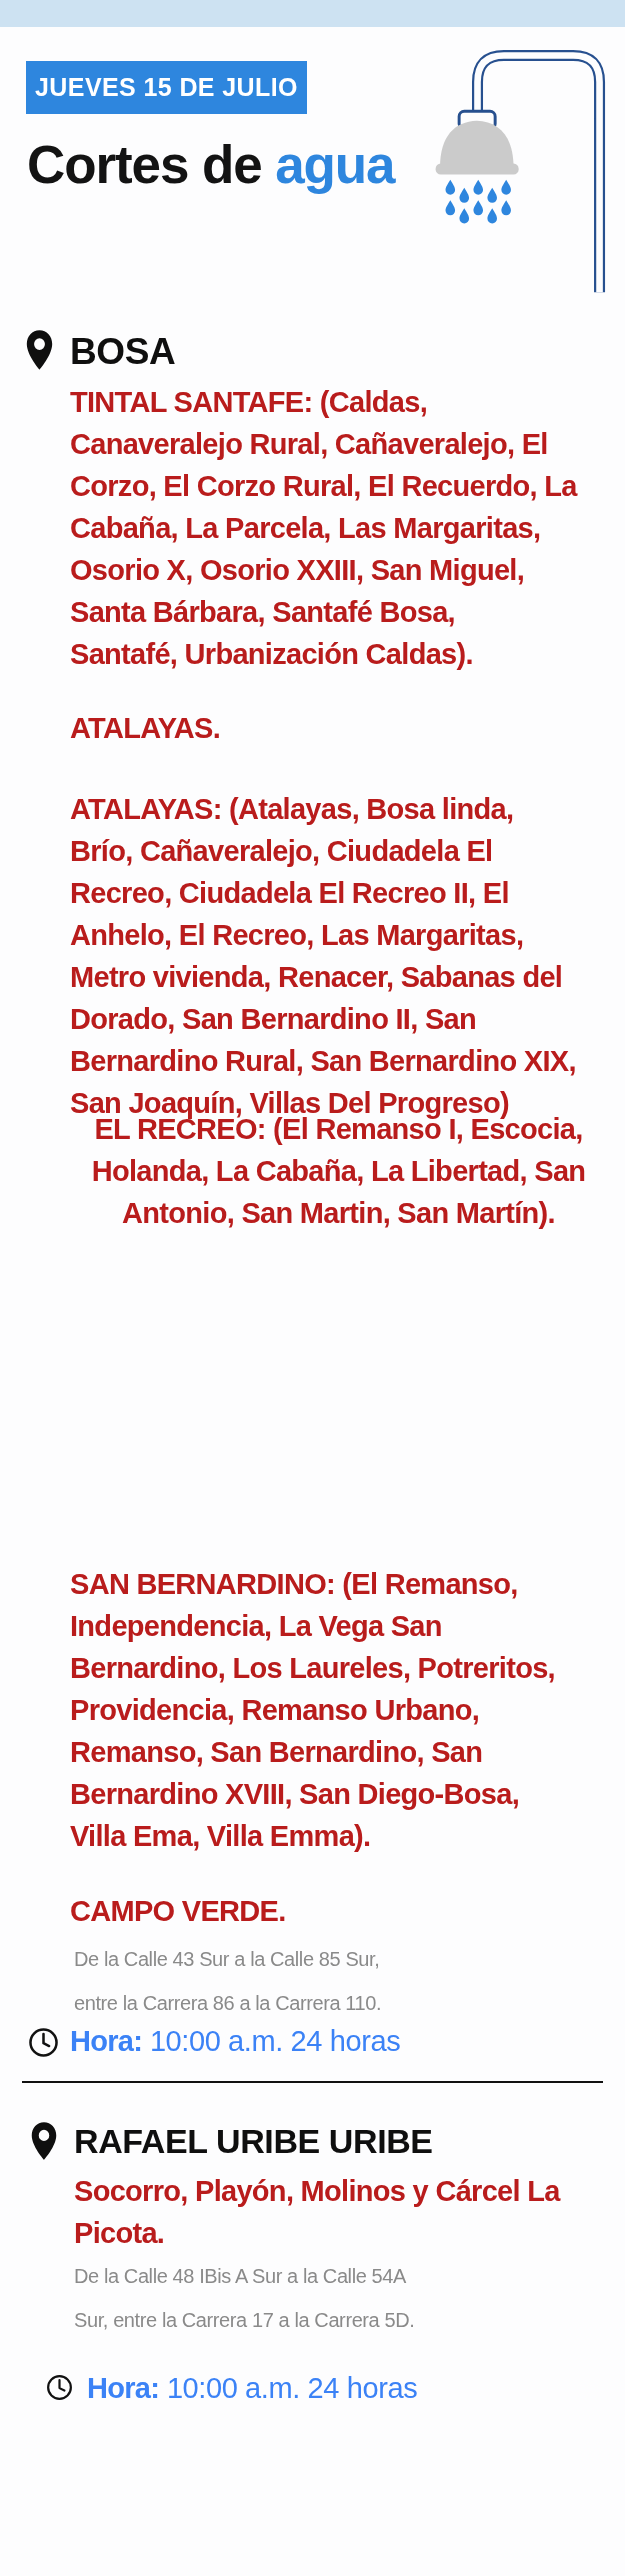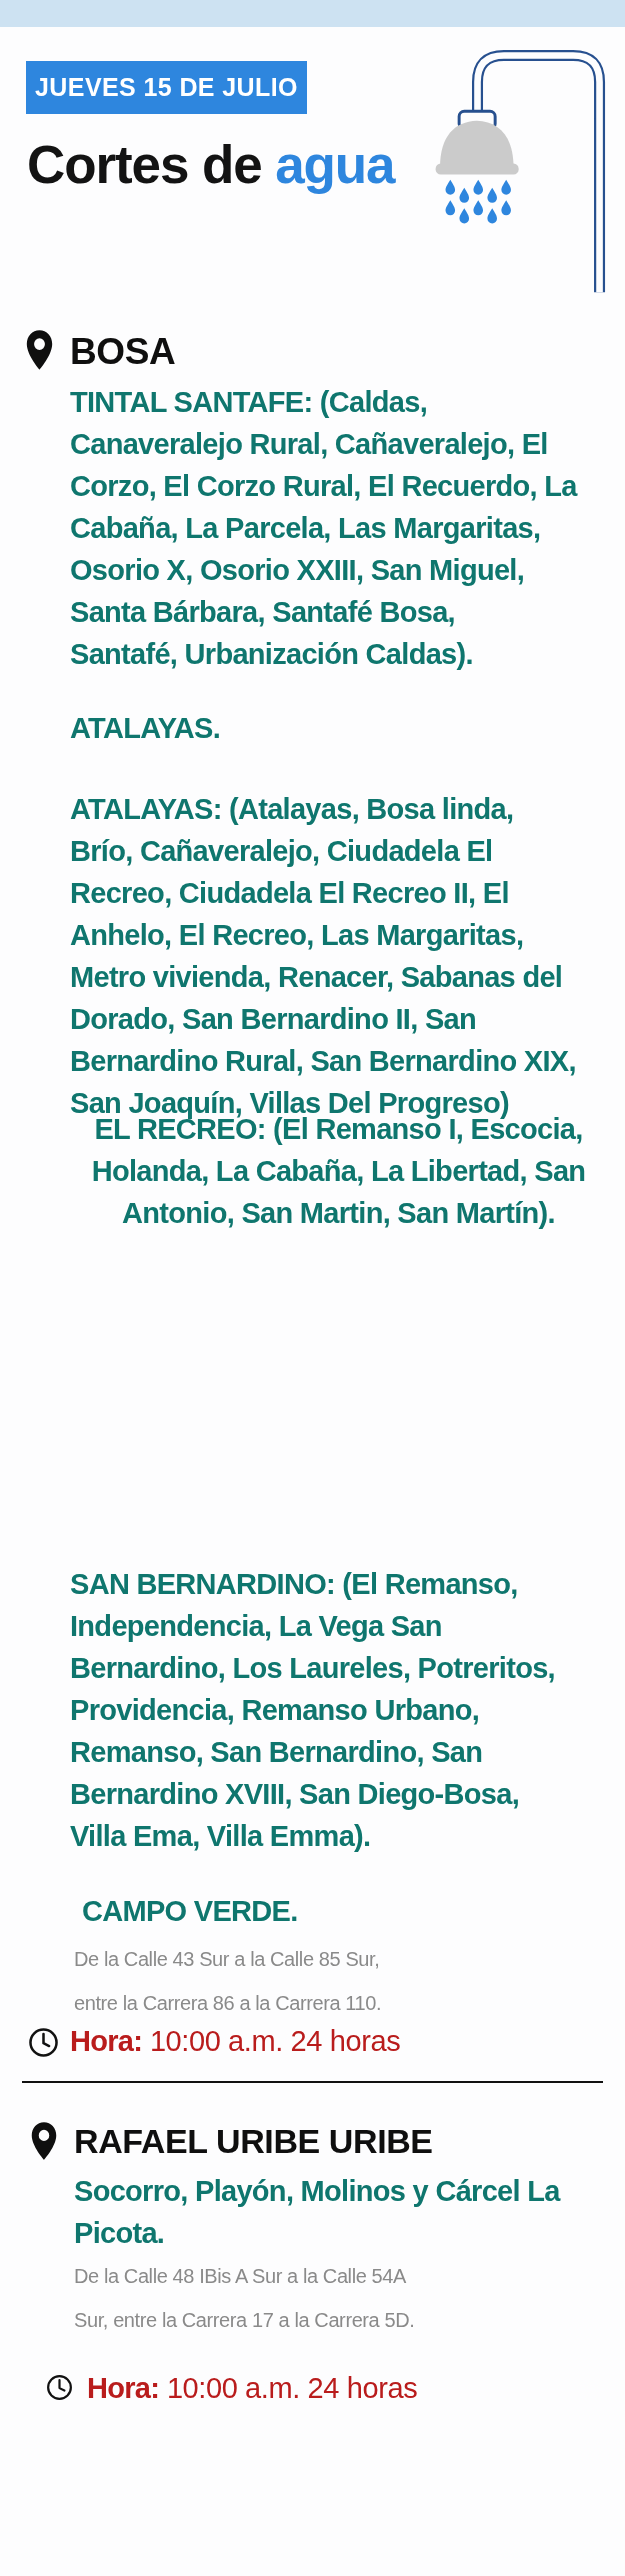--- a/index.html
+++ b/index.html
@@ -25,40 +25,40 @@
   .pin{position:absolute;}
   .section-title{
     position:absolute;left:70px;font-weight:bold;letter-spacing:-0.4px;color:#0f0f0f;
     white-space:nowrap;line-height:42px;
   }
   .bosa-title{top:331px;font-size:37px;}
   .rafael-title{top:2120px;left:74px;font-size:34px;}
   .p{
     position:absolute;left:70px;width:537px;
     font-size:29px;line-height:42px;font-weight:bold;letter-spacing:-0.7px;
-    white-space:pre-line;color:#0f766e;
+    white-space:pre-line;color:#b91c1c;
   }
   .p-tintal{top:381px;}
   .p-porvenir{top:707px;}
   .p-atalayas{top:788px;}
   .p-elrecreo{top:1108px;text-align:center;}
   .p-ocapi{top:1318px;}
   .p-sanbernardino{top:1563px;}
-  .p-campoverde{top:1890px;margin-left:12px;}
+  .p-campoverde{top:1890px;}
   .p-socorro{top:2170px;left:74px;}
   .gray{
     position:absolute;left:74px;width:537px;
     font-size:20px;line-height:44px;font-weight:normal;letter-spacing:-0.4px;
     white-space:pre-line;color:#8a8a8a;
   }
   .gray-1{top:1937px;}
   .gray-2{top:2254px;}
   .hora{
     position:absolute;font-size:29px;line-height:42px;letter-spacing:-0.4px;
-    white-space:nowrap;color:#b91c1c;
+    white-space:nowrap;color:#3b82f6;
   }
   .hora b{letter-spacing:-0.7px;}
   .hora-1{left:70px;top:2020px;}
   .hora-2{left:87px;top:2367px;}
   .clock{position:absolute;}
   .clock-1{left:28px;top:2027px;width:31px;height:31px;}
   .clock-2{left:46px;top:2374px;width:27px;height:27px;}
   .divider{position:absolute;left:22px;top:2081px;width:581px;height:2.2px;background:#111;}
 </style>
 </head>

